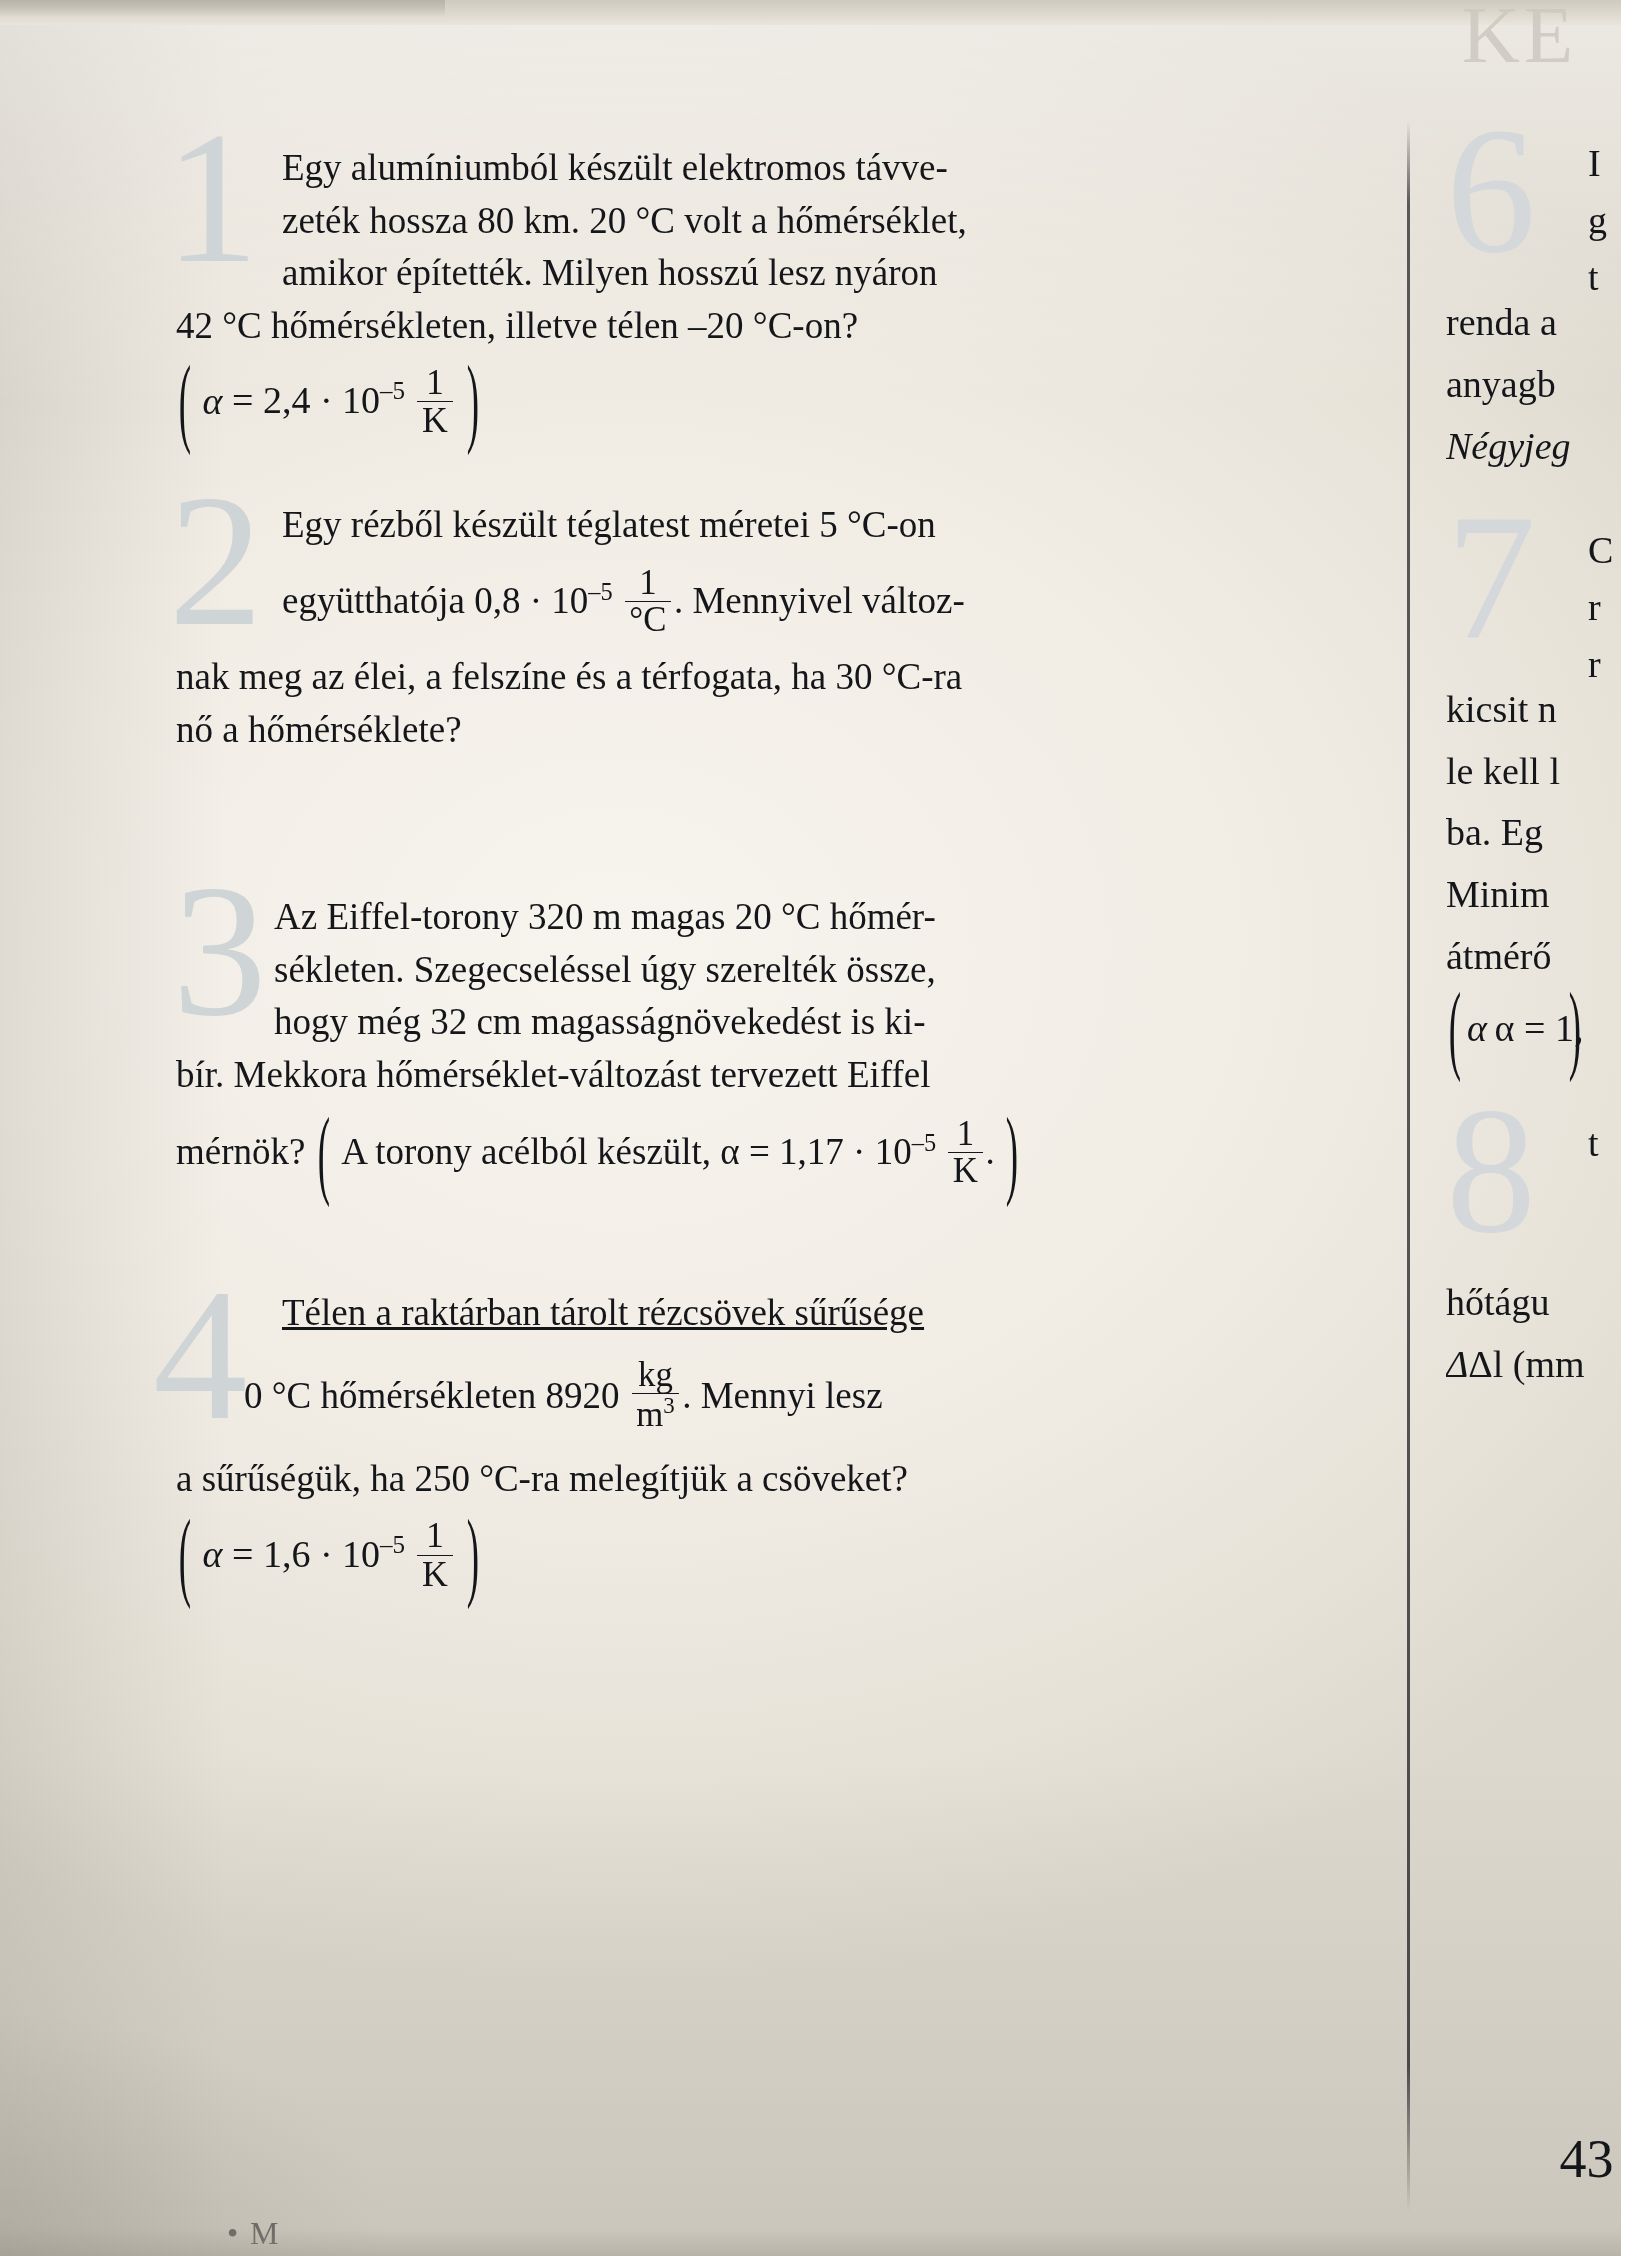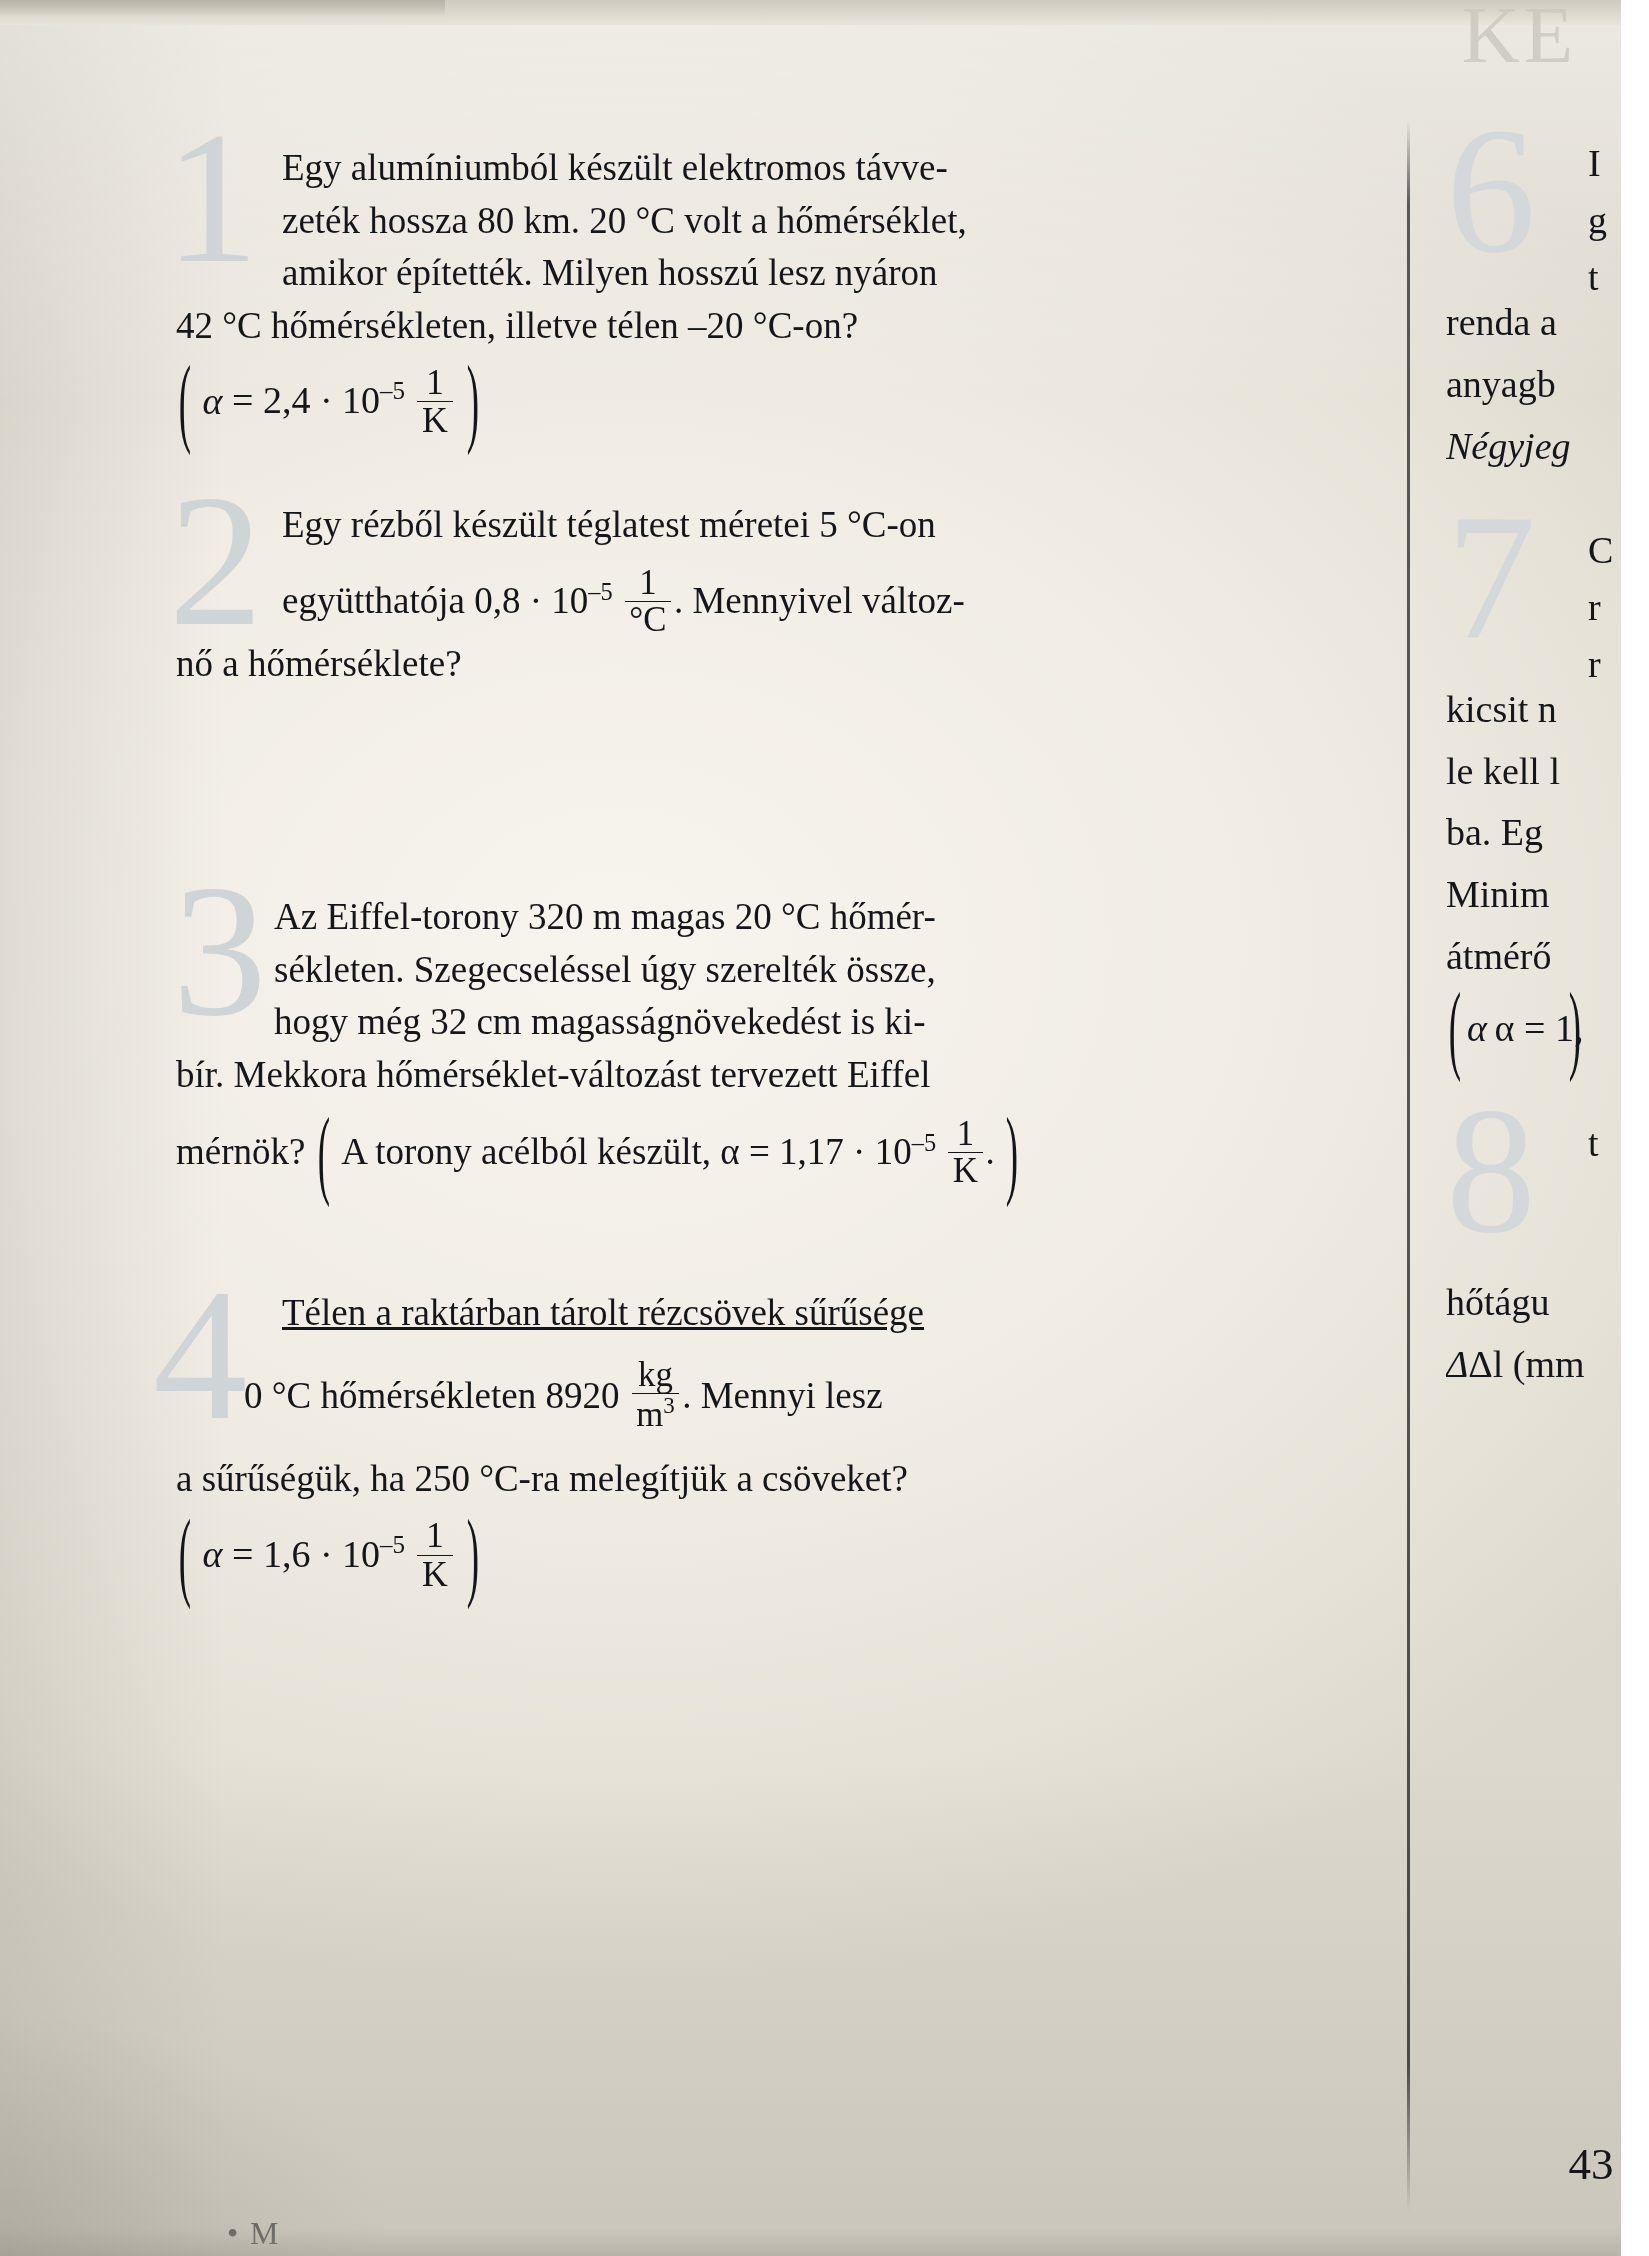--- a/index.html
+++ b/index.html
@@ -179,21 +179,21 @@
     left: 142px;
     top: 21px;
     font-size: 38px;
     white-space: nowrap;
   }
   .rnum-row .rside span { display: block; line-height: 1.5; }
   .page-number {
     position: absolute;
     right: 7.6px;
     bottom: 66px;
-    font-size: 45px;
+    font-size: 54px;
     color: #14161a;
   }
 
   
   .bottom-left-shade {
     position: absolute;
     left: 0; bottom: 0;
     width: 397px; height: 246px;
     background: radial-gradient(ellipse at 0% 100%, rgba(120,115,105,0.22) 0%, rgba(120,115,105,0) 70%);
     pointer-events: none;
@@ -251,20 +251,21 @@
       <div class="exnum" style="left:-7.6px; top:-15px;">2</div>
       <div class="extext">
         <p style="margin-left:106px;">Egy rézből készült téglatest méretei 5 °C-on</p>
         <p style="margin-left:106px; margin-top:13.2px;">
           <span>együtthatója 0,8 · 10</span><span class="sup">–5</span>
           <span class="frac">
             <span class="num">1</span>
             <span class="den">°C</span>
           </span><span>. Mennyivel változ-</span>
         </p>
+        <p style="margin-top:13.2px;">nak meg az élei, a felszíne és a térfogata, ha 30 °C-ra</p>
         <p>nő a hőmérséklete?</p>
       </div>
     </div>
 
     <div class="exercise" style="min-height:341px; margin-top:51px;">
       <div class="exnum" style="left:-3.8px; top:-17px;">3</div>
       <div class="extext">
         <p style="margin-left:98px;">Az Eiffel-torony 320 m magas 20 °C hőmér-</p>
         <p style="margin-left:98px;">sékleten. Szegecseléssel úgy szerelték össze,</p>
         <p style="margin-left:98px;">hogy még 32 cm magasságnövekedést is ki-</p>

